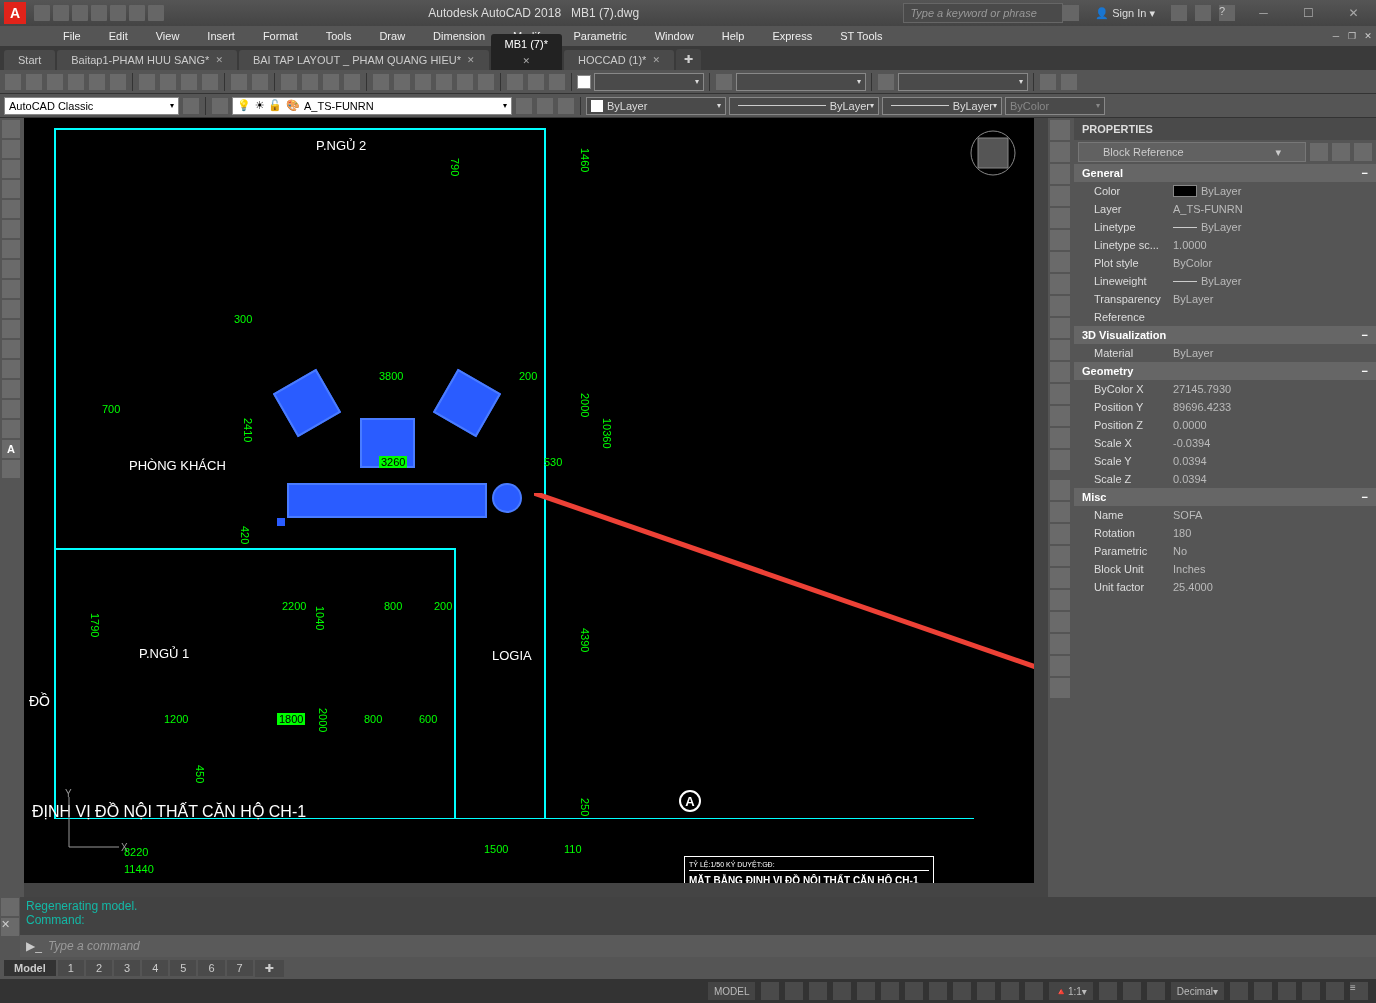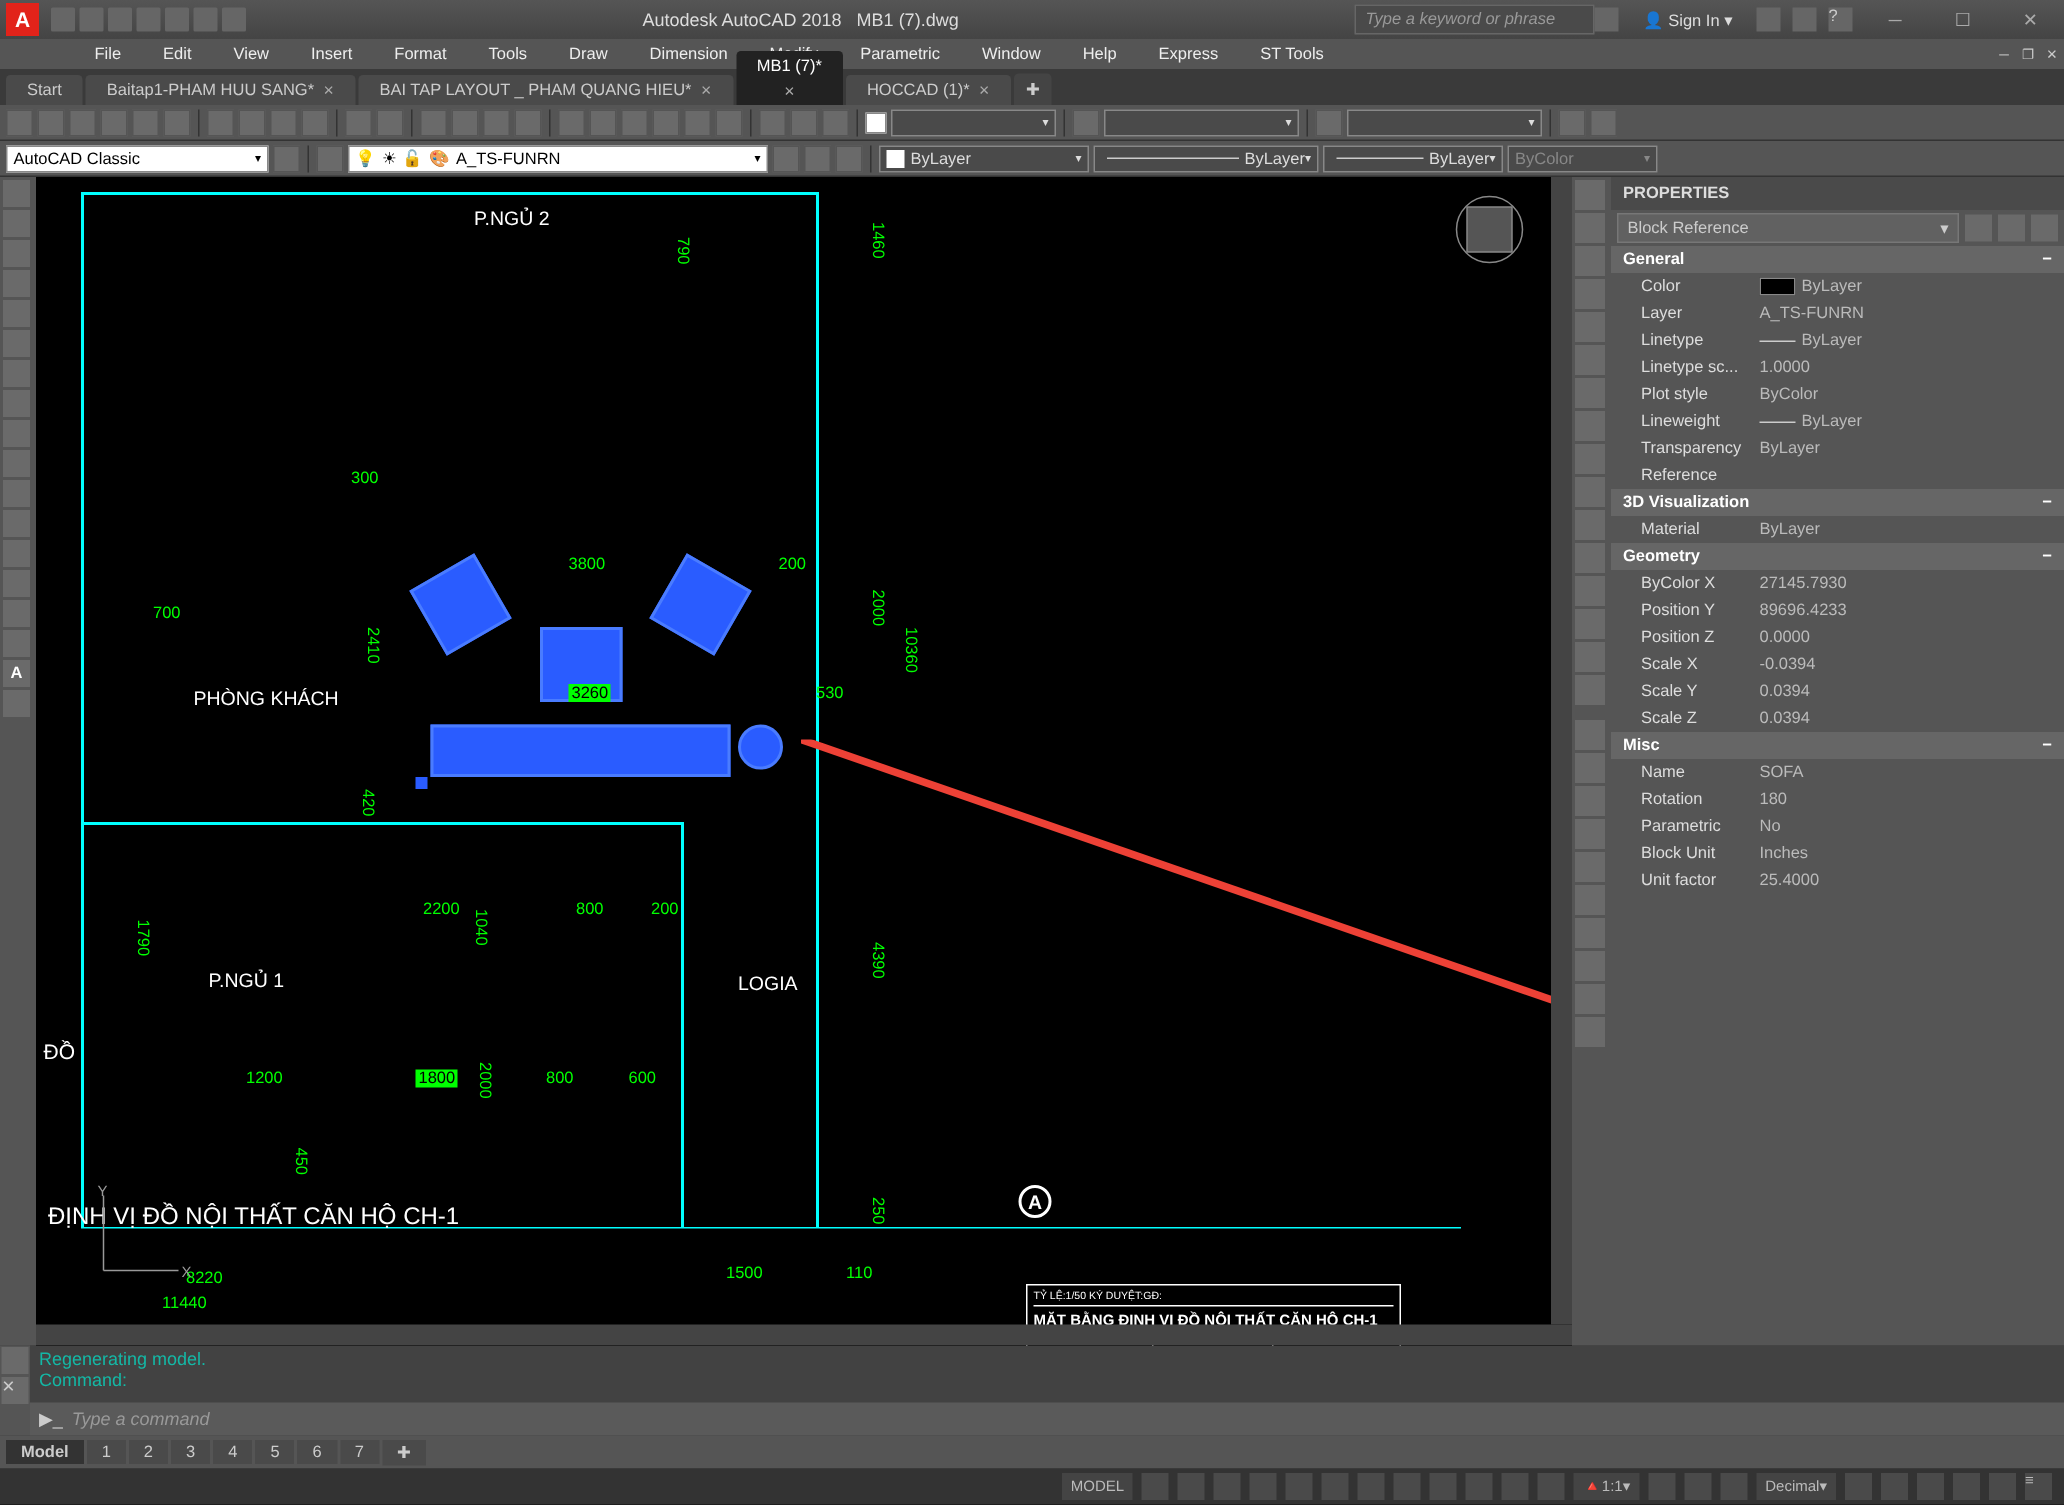--- a/index.html
+++ b/index.html
@@ -35,21 +35,21 @@
 .left-palette .p-ic { width:18px; height:18px; background:#6a6a6a; }
 .canvas-wrap { flex:1; position:relative; background:#000; overflow:hidden; }
 .canvas { position:absolute; inset:0; background:#000; }
 .scrollbar-h { position:absolute; bottom:0; left:0; right:0; height:14px; background:#444; }
 .scrollbar-v { position:absolute; top:0; right:0; bottom:14px; width:14px; background:#444; }
 .right-palette { width:26px; background:#555; display:flex; flex-direction:column; gap:2px; padding:2px; }
 .right-palette .p-ic { width:20px; height:20px; background:#6a6a6a; }
 .props-panel { width:302px; background:#555; display:flex; flex-direction:column; }
 .props-title { height:22px; background:#4a4a4a; display:flex; align-items:center; padding:0 8px; font-weight:bold; font-size:11px; color:#ddd; }
 .props-sel { height:24px; display:flex; align-items:center; padding:0 4px; gap:4px; }
-.props-sel .sel { flex:1; height:20px; background:#616161; border:1px solid #777; display:flex; align-items:center; padding:0 6px; font-size:11px; }
+.props-sel .sel { flex:1; height:20px; background:#616161; border:1px solid #777; display:flex; align-items:center; padding:0 24px; font-size:11px; }
 .props-sel .pic { width:18px; height:18px; background:#6a6a6a; }
 .prop-section { background:#666; height:18px; display:flex; align-items:center; padding:0 8px; font-weight:bold; font-size:11px; color:#fff; }
 .prop-section .col { margin-left:auto; font-size:11px; }
 .prop-row { height:18px; display:flex; align-items:center; font-size:11px; }
 .prop-row .k { width:95px; padding-left:20px; color:#ddd; }
 .prop-row .v { flex:1; color:#bbb; padding-left:4px; }
 .prop-row .sw { width:24px; height:12px; background:#000; border:1px solid #888; margin-right:4px; }
 .cmdline { height:60px; background:#424242; display:flex; }
 .cmd-left { width:20px; background:#555; display:flex; flex-direction:column; }
 .cmd-left .ci { width:18px; height:18px; background:#6a6a6a; margin:1px; }
@@ -315,21 +315,21 @@
       <div class="dim" style="left:140px;top:595px">1200</div>
       <div class="dim" style="left:253px;top:595px;background:#0f0;color:#000;padding:0 2px">1800</div>
       <div class="dim" style="left:293px;top:590px;writing-mode:vertical-rl">2000</div>
       <div class="dim" style="left:340px;top:595px">800</div>
       <div class="dim" style="left:395px;top:595px">600</div>
       <div class="dim" style="left:170px;top:647px;writing-mode:vertical-rl">450</div>
       <div class="dim" style="left:555px;top:680px;writing-mode:vertical-rl">250</div>
       <div class="dim" style="left:460px;top:725px">1500</div>
       <div class="dim" style="left:540px;top:725px">110</div>
       <div class="dim" style="left:100px;top:728px">8220</div>
-      <div class="dim" style="left:84px;top:745px">11440</div>
+      <div class="dim" style="left:100px;top:745px">11440</div>
 
       <div class="dlabel" style="left:655px;top:672px;border:2px solid #fff;border-radius:50%;width:22px;height:22px;display:flex;align-items:center;justify-content:center;font-weight:bold">A</div>
 
       <svg class="arrow" style="left:510px;top:375px">
         <defs>
             <marker id="ah" markerWidth="12" markerHeight="12" refX="10" refY="5" orient="auto">
               <path d="M0,0 L12,5 L0,10 z" fill="#ed4136"></path>
             </marker>
           </defs>
         <line x1="0" y1="0" x2="620" y2="215" stroke="#ed4136" stroke-width="5" marker-end="url(#ah)"></line>

